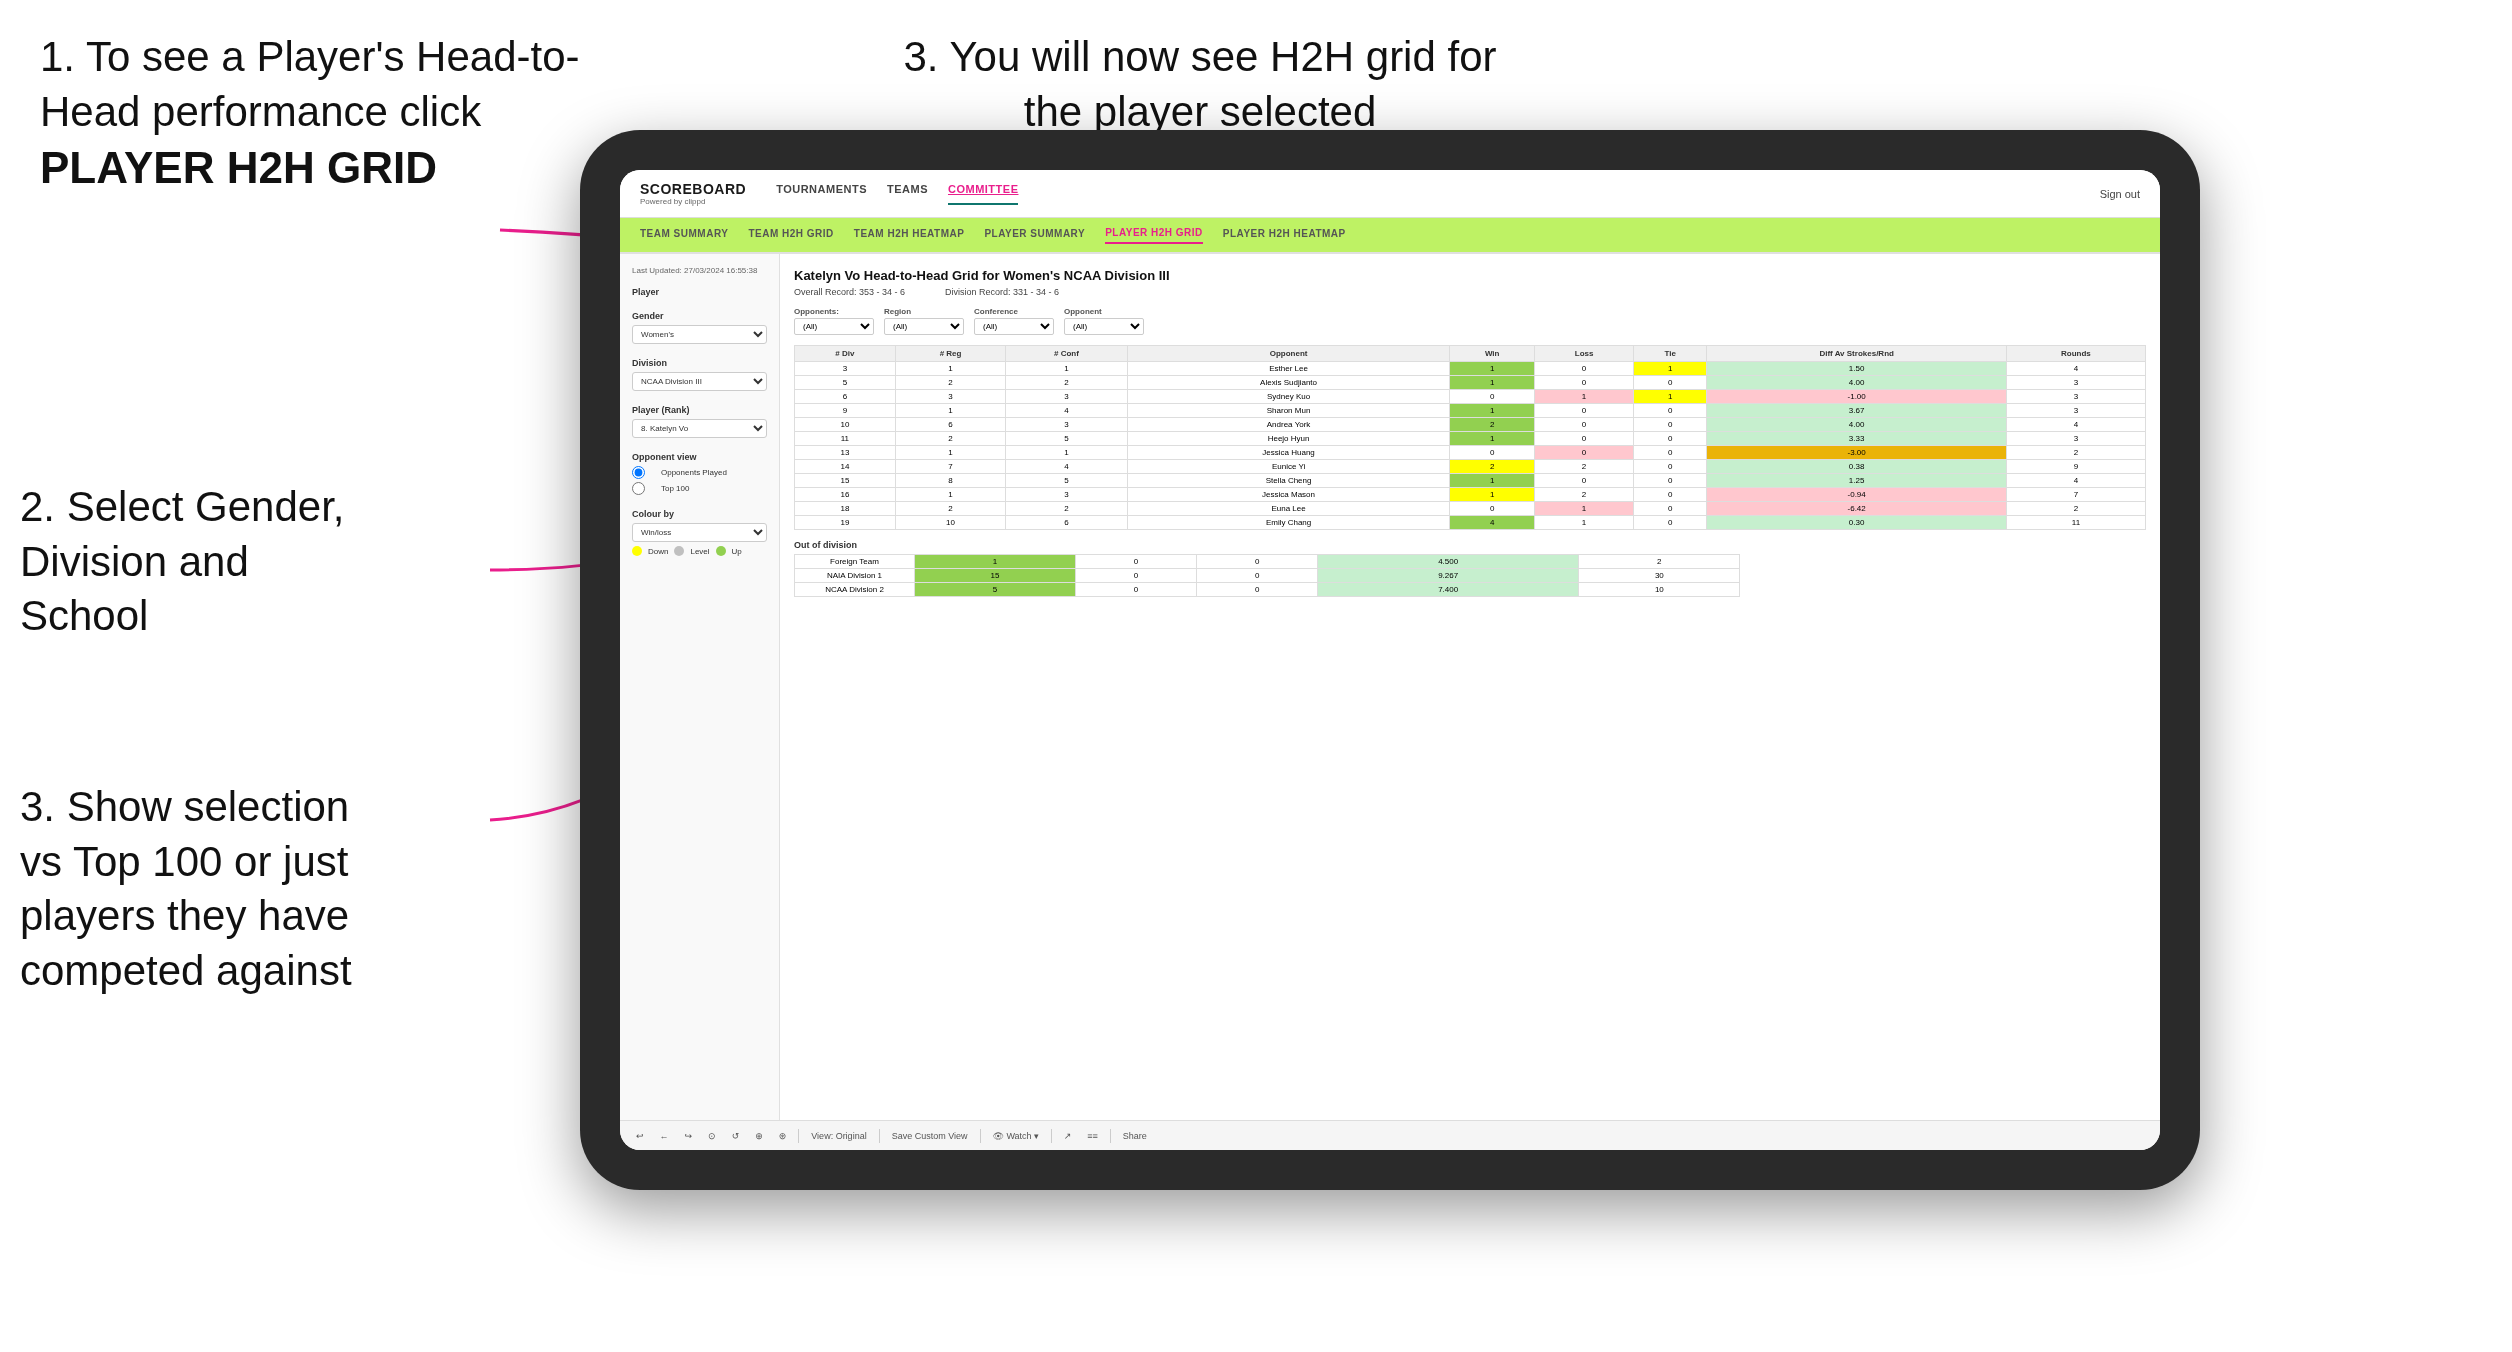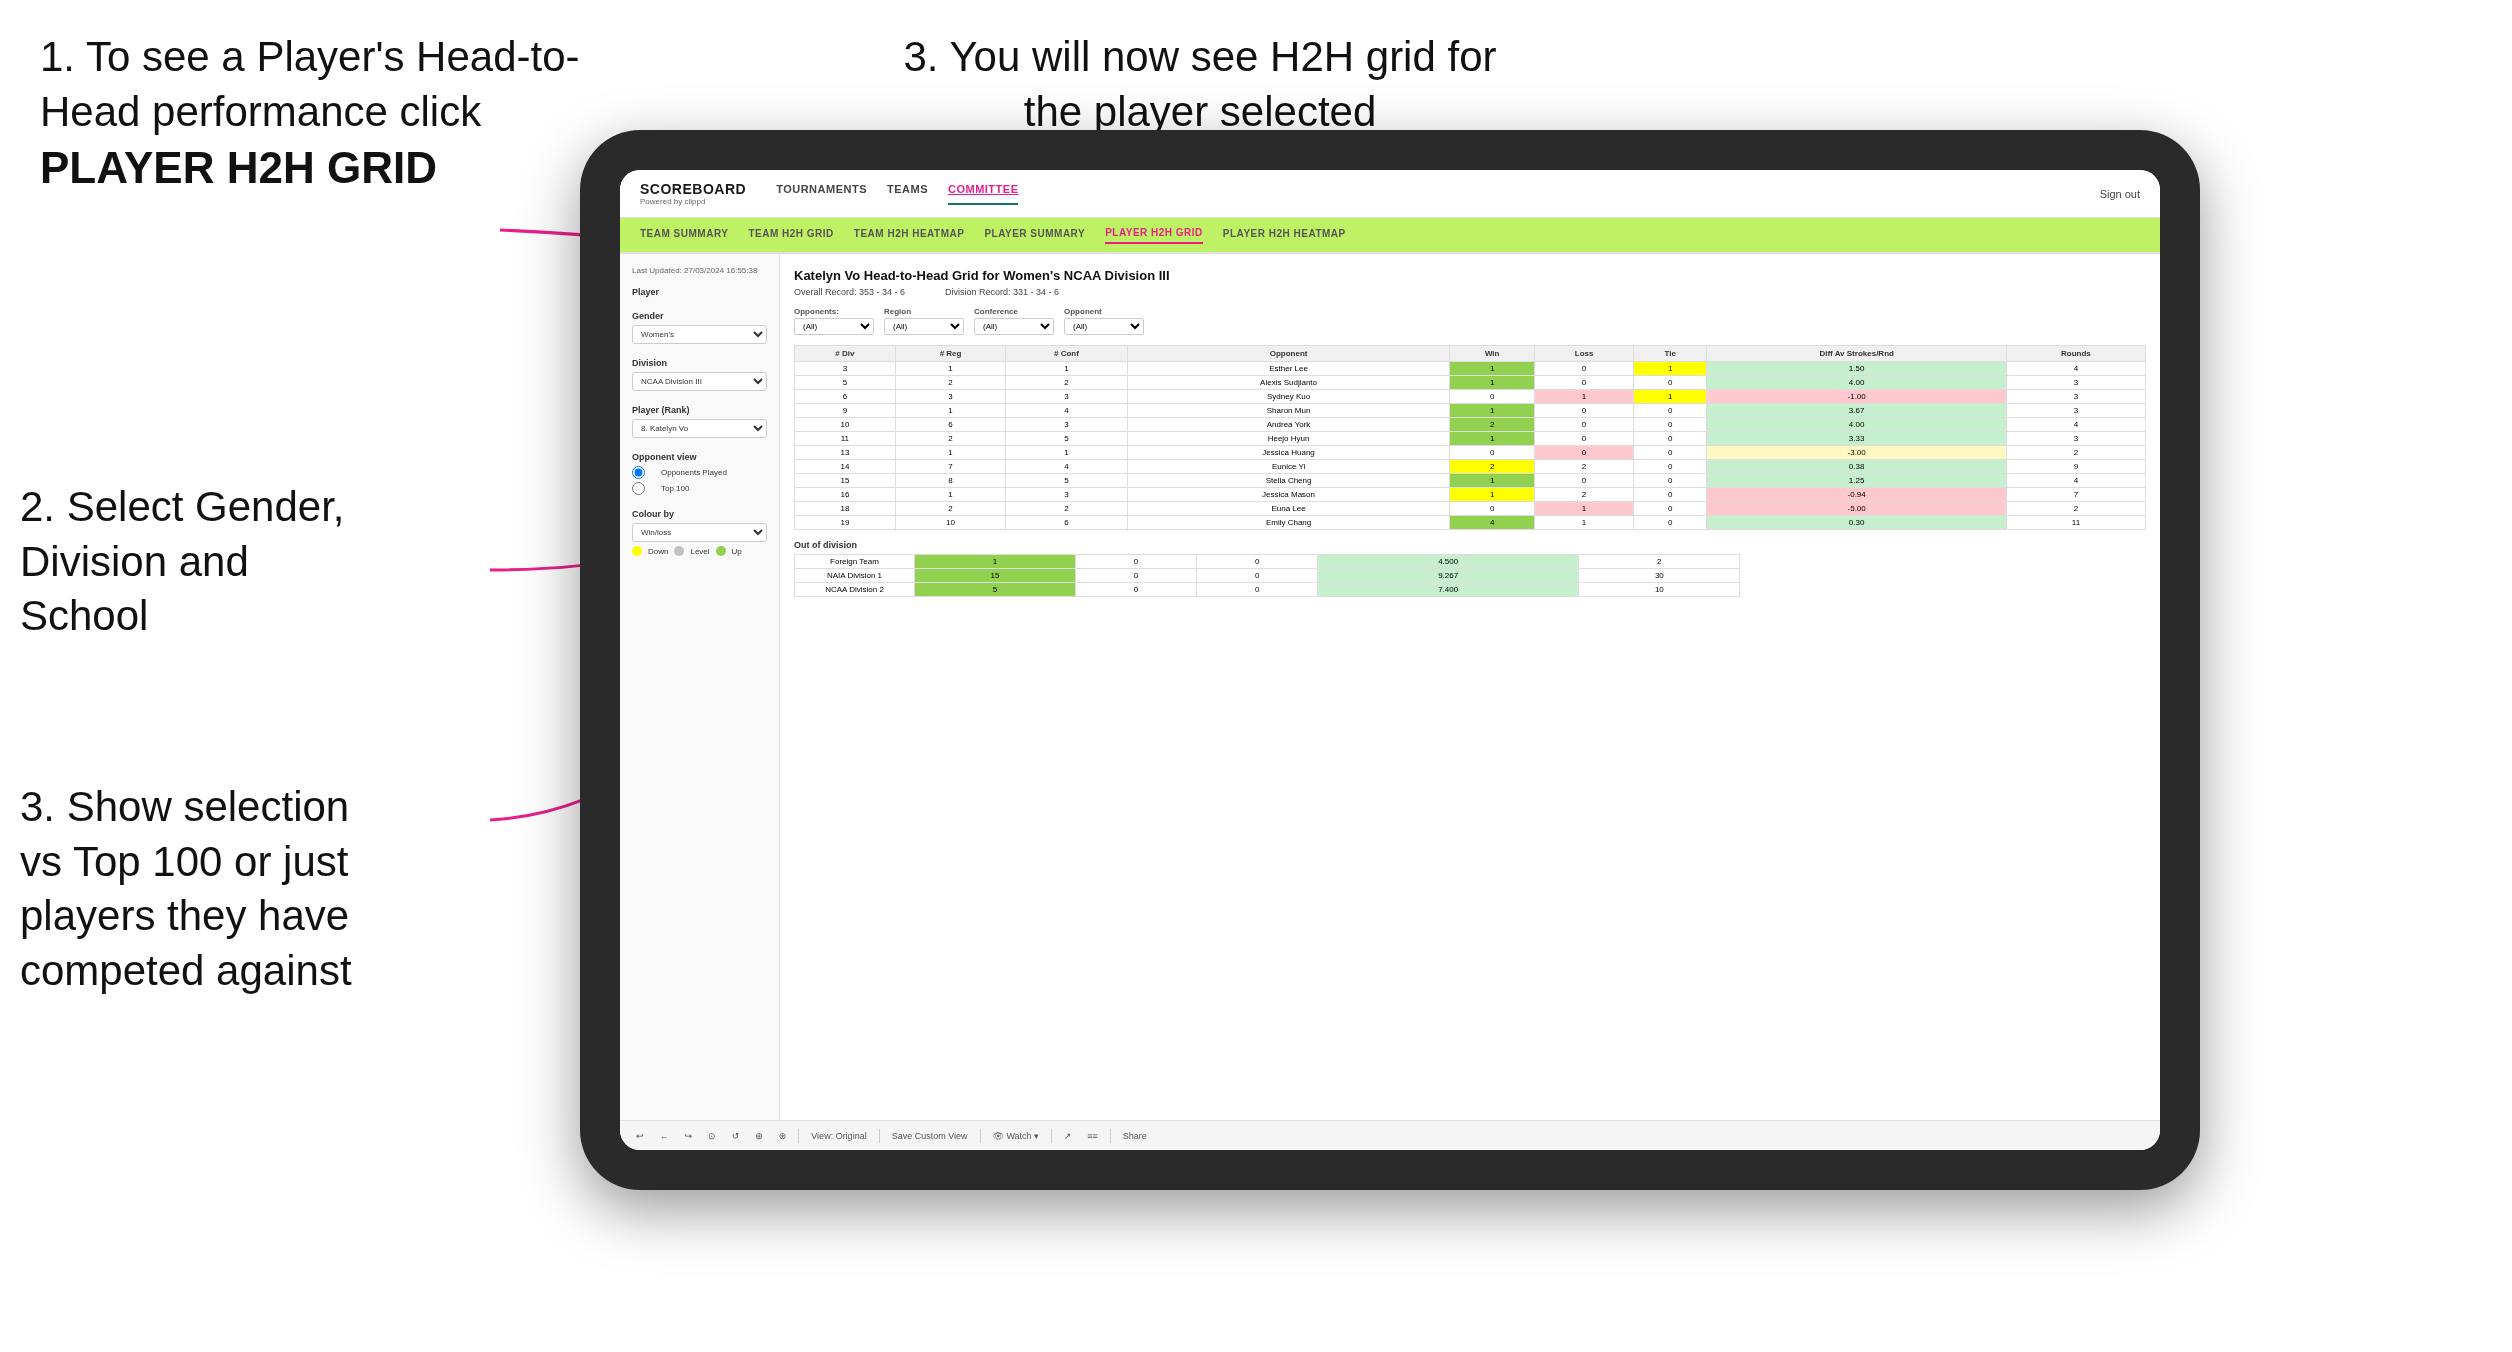--- a/index.html
+++ b/index.html
@@ -625,21 +625,21 @@
     <td>3</td>
   </tr>
                 <tr>
     <td>13</td>
     <td>1</td>
     <td>1</td>
     <td class="td-name">Jessica Huang</td>
     <td style="background:;">0</td>
     <td style="background:#ffc7ce;">0</td>
     <td style="background:;">0</td>
-    <td style="background:#fef9c3;">-3.00</td>
+    <td style="background:#eab308;">-3.00</td>
     <td>2</td>
   </tr>
                 <tr>
     <td>14</td>
     <td>7</td>
     <td>4</td>
     <td class="td-name">Eunice Yi</td>
     <td style="background:#ffff00;">2</td>
     <td style="background:;">2</td>
     <td style="background:;">0</td>
@@ -669,21 +669,21 @@
     <td>7</td>
   </tr>
                 <tr>
     <td>18</td>
     <td>2</td>
     <td>2</td>
     <td class="td-name">Euna Lee</td>
     <td style="background:;">0</td>
     <td style="background:#ffc7ce;">1</td>
     <td style="background:;">0</td>
-    <td style="background:#ffc7ce;">-5.00</td>
+    <td style="background:#ffc7ce;">-6.42</td>
     <td>2</td>
   </tr>
                 <tr>
     <td>19</td>
     <td>10</td>
     <td>6</td>
     <td class="td-name">Emily Chang</td>
     <td style="background:#92d050;">4</td>
     <td style="background:;">1</td>
     <td style="background:;">0</td>

